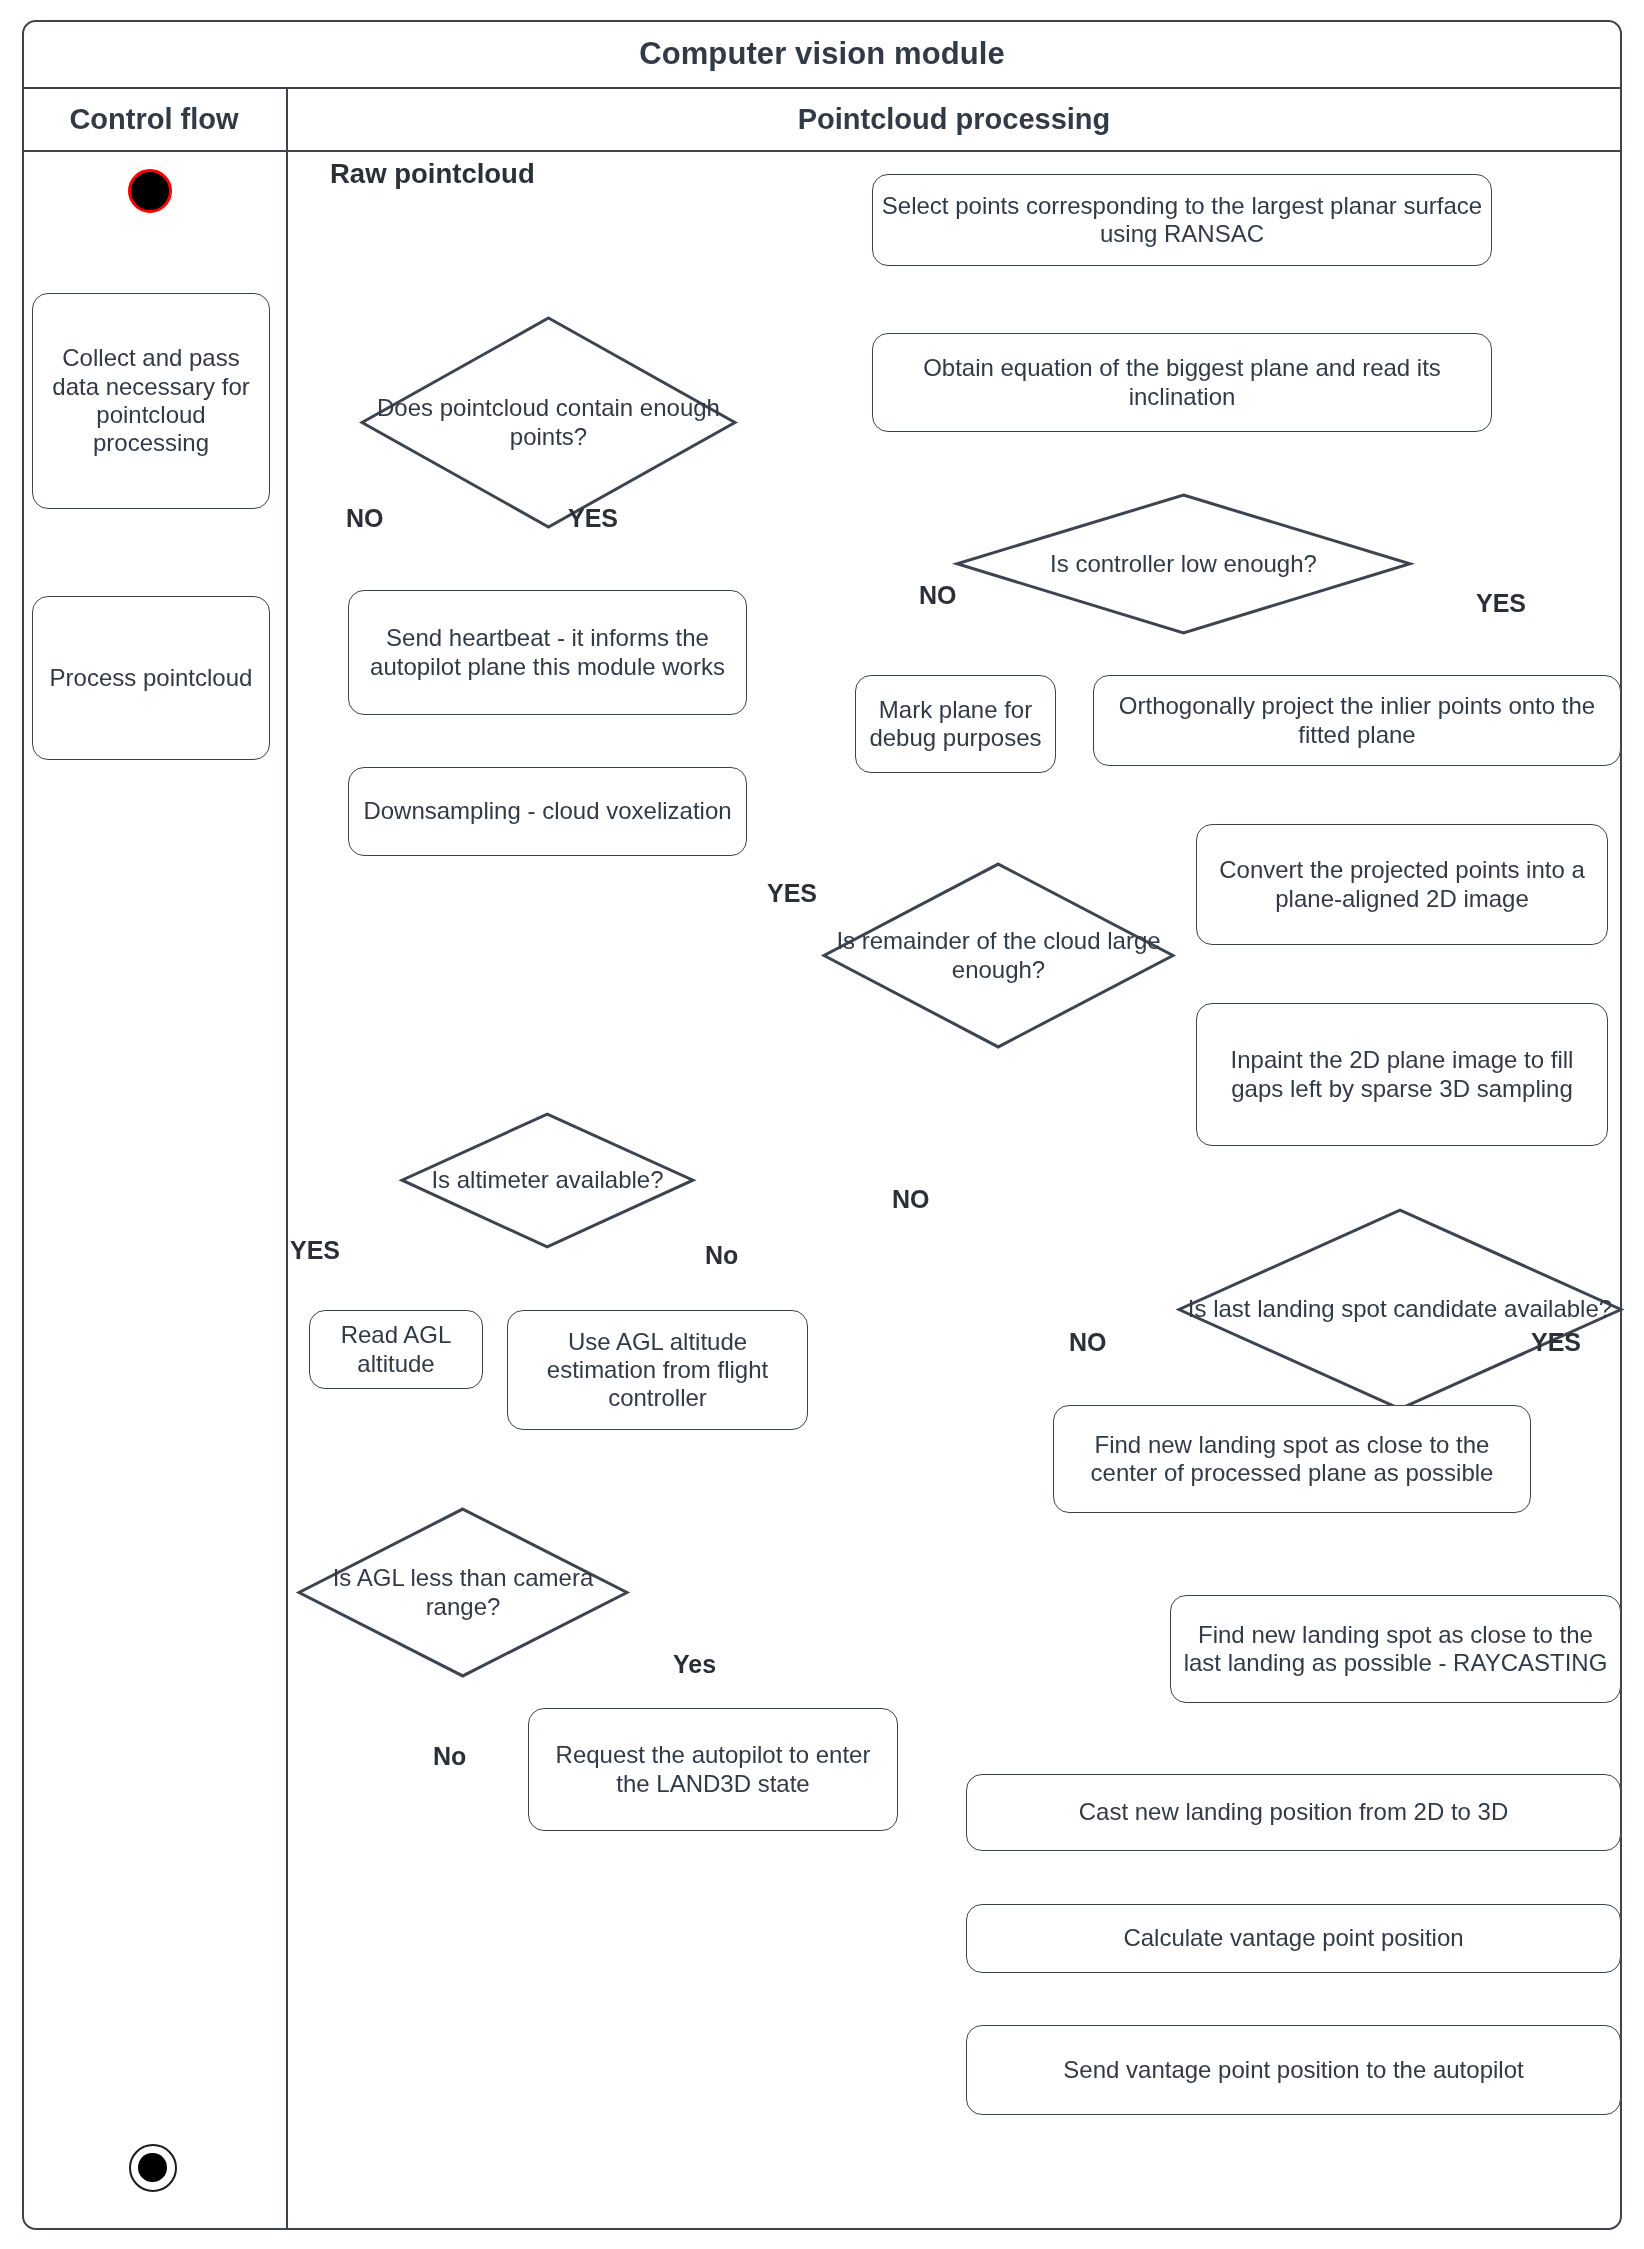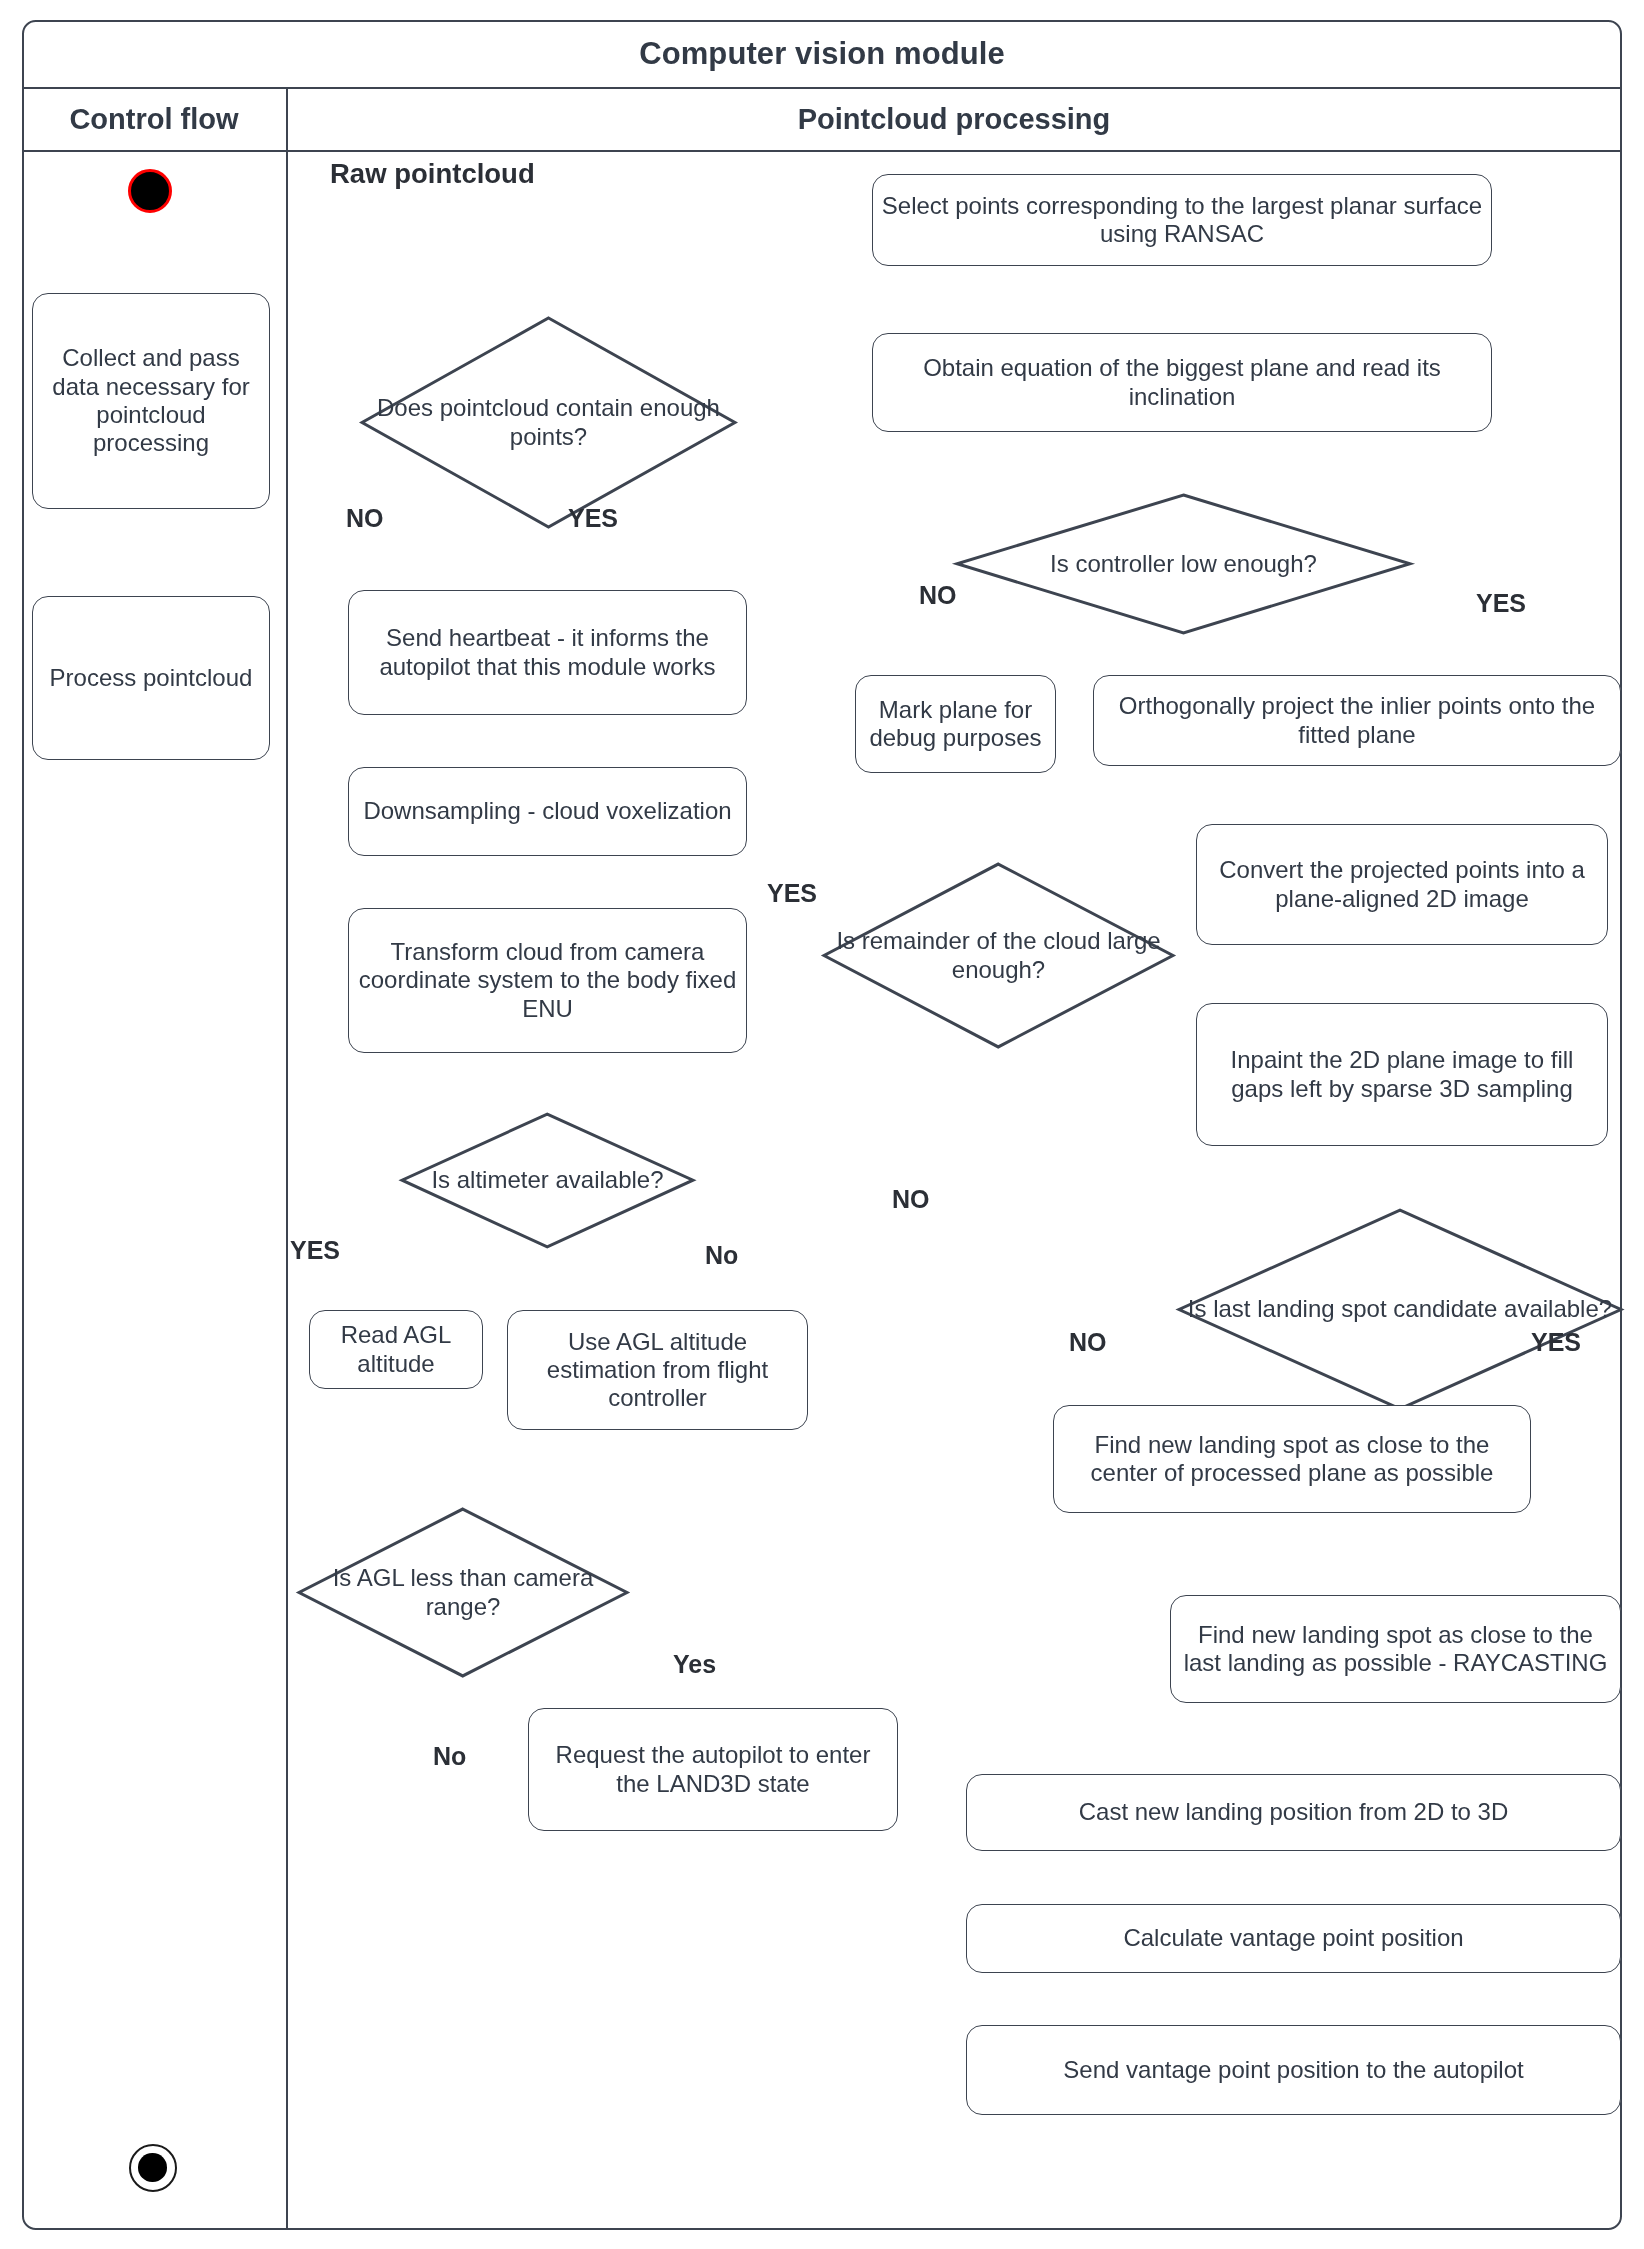--- a/index.html
+++ b/index.html
@@ -285,30 +285,27 @@
   <div class="decision-wrap" style="left:361px; top:317px; width:375px; height:211px;">
     <svg viewBox="0 0 710 400" preserveAspectRatio="none">
       <polygon points="355,2 708,200 355,398 2,200" fill="#ffffff" stroke="#3d4450" stroke-width="3" vector-effect="non-scaling-stroke"></polygon>
     </svg>
     <div class="decision-text">Does pointcloud contain enough points?</div>
   </div>
   <div class="label" style="left:346px; top:504px;">NO</div>
   <div class="label" style="left:568px; top:504px;">YES</div>
 
   <div class="node action" style="left:348px; top:590px; width:399px; height:125px;">
-    <span>Send heartbeat - it informs the autopilot that this module works</span>
+    <span>Send heartbeat - it informs the autopilot plane this module works</span>
   </div>
 
   <div class="node action" style="left:348px; top:767px; width:399px; height:89px;">
     <span>Downsampling - cloud voxelization</span>
   </div>
 
-  <div class="node action" style="left:348px; top:908px; width:399px; height:145px;">
-    <span>Transform cloud from camera coordinate system to the body fixed ENU</span>
-  </div>
 
   <div class="decision-wrap" style="left:401px; top:1113px; width:293px; height:135px;">
     <svg viewBox="0 0 555 255" preserveAspectRatio="none">
       <polygon points="277,2 553,127 277,253 2,127" fill="#ffffff" stroke="#3d4450" stroke-width="3" vector-effect="non-scaling-stroke"></polygon>
     </svg>
     <div class="decision-text">Is altimeter available?</div>
   </div>
   <div class="label" style="left:290px; top:1236px;">YES</div>
   <div class="label" style="left:705px; top:1241px;">No</div>
 

